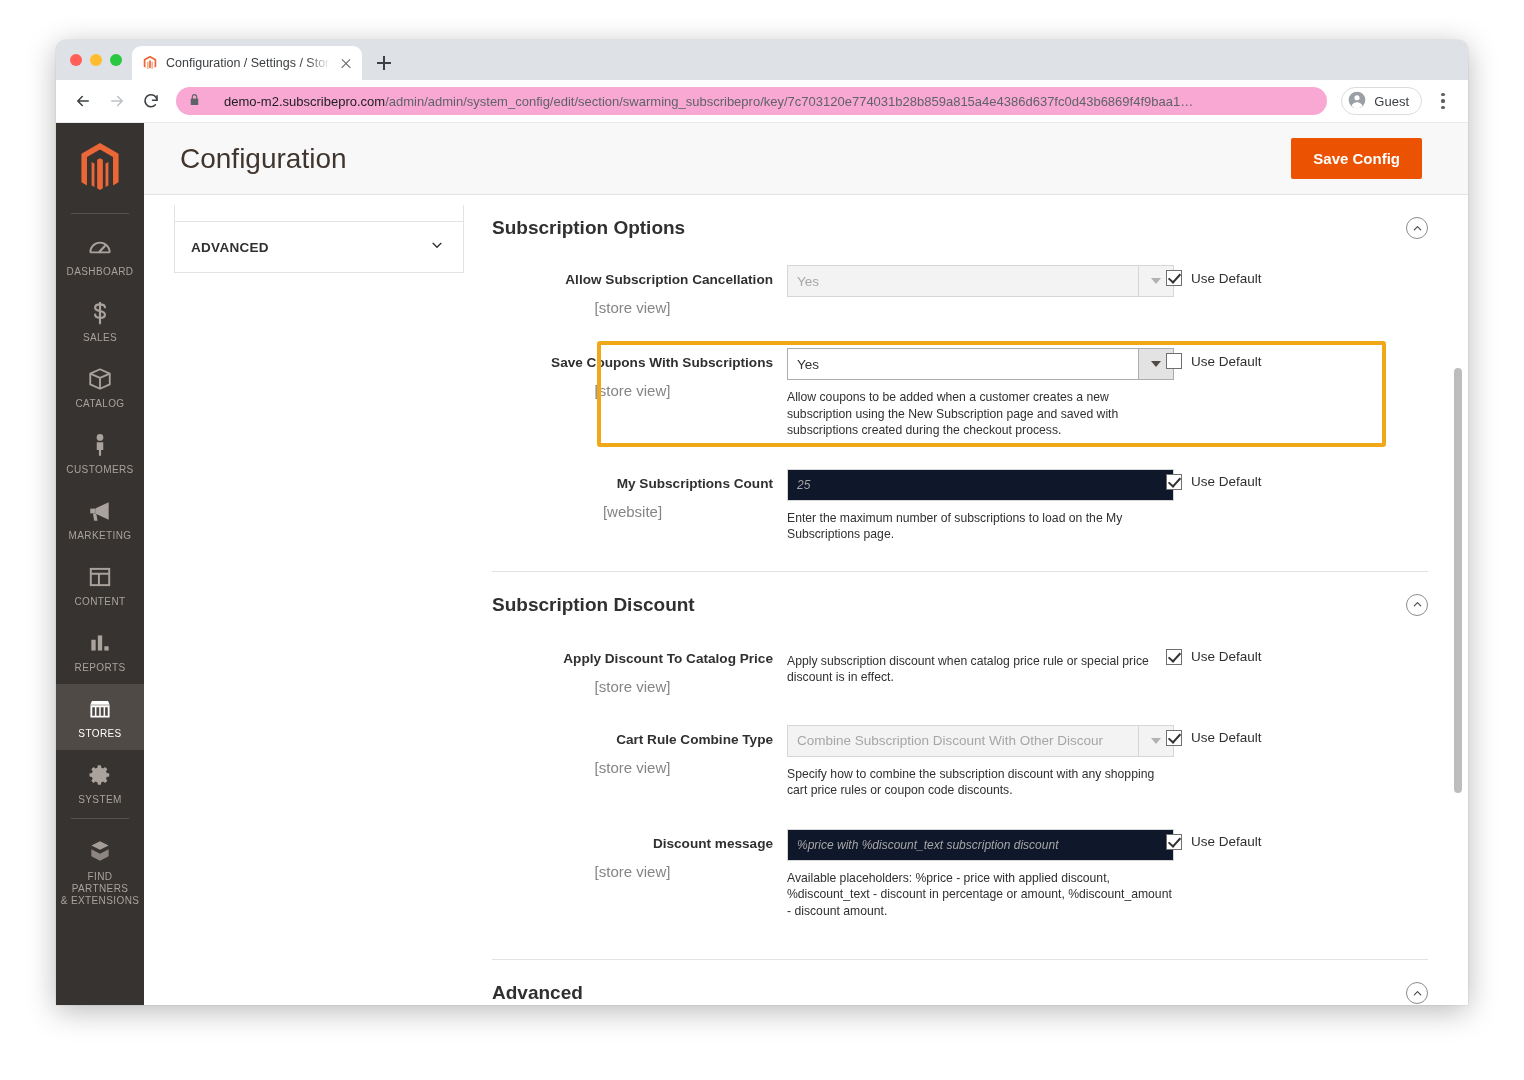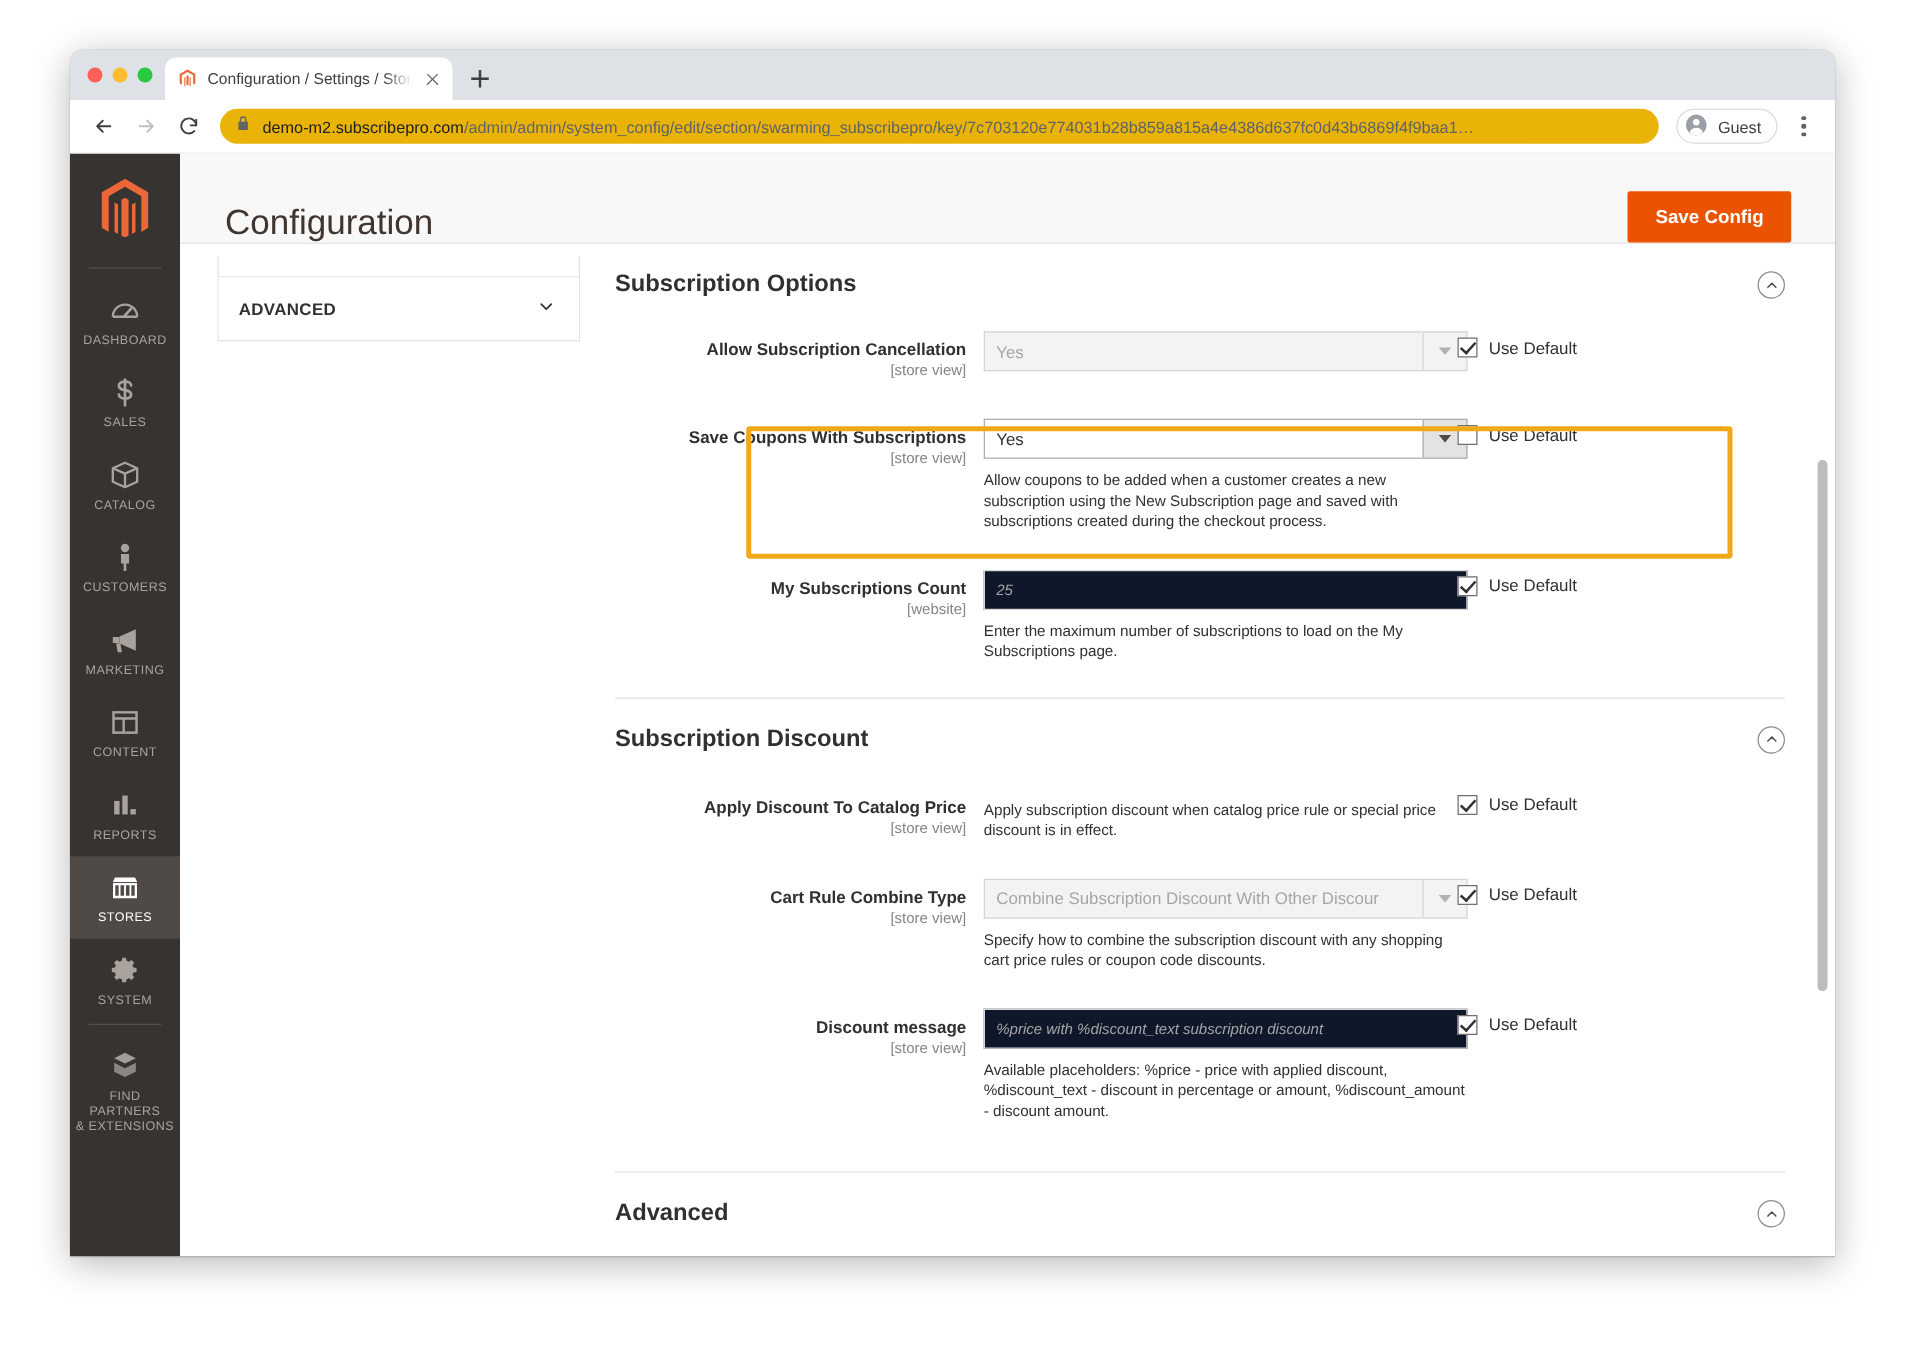--- a/index.html
+++ b/index.html
@@ -83,24 +83,24 @@
     border-bottom: 1px solid #e8eaed;
   }
   .nav-btn {
     width: 30px; height: 30px;
     display: flex; align-items: center; justify-content: center;
     cursor: pointer; border-radius: 50%;
   }
   #omnibox {
     flex: 1 1 auto;
     height: 28px;
-    background: #eab308;
+    background: #f9a8d4;
     border-radius: 14px;
     display: flex; align-items: center;
-    padding: 0 12px; gap: 9px;
+    padding: 0 12px; gap: 23px;
     margin-left: 6px; margin-right: 10px;
     overflow: hidden;
     text-align: right;
   }
   .url-text {
     font-size: 13px; color: #5f6368;
     white-space: nowrap; overflow: hidden;
   }
   .url-text b { color: #202124; font-weight: 400; }
   #profile-chip {
@@ -152,22 +152,22 @@
   #content-area {
     flex: 1 1 auto;
     position: relative;
     background: #ffffff;
     overflow: hidden;
   }
   #page-header {
     height: 72px;
     background: #f8f8f8;
     border-bottom: 1px solid #e3e3e3;
-    display: flex; align-items: flex-end; justify-content: space-between;
-    padding: 0 35px 0 36px;
+    display: flex; align-items: center; justify-content: space-between;
+    padding: 0 46px 0 36px;
   }
   #page-title { font-size: 28px; font-weight: 400; color: #41362f; }
   #save-config-button {
     background: #eb5202;
     color: #ffffff;
     font-size: 15px; font-weight: bold;
     border: none; border-radius: 2px;
     padding: 12px 22px;
     cursor: pointer;
     font-family: "Liberation Sans", sans-serif;
@@ -215,21 +215,21 @@
   .field-row {
     display: flex;
     padding: 10px 0;
     position: relative;
   }
   .field-label {
     width: 295px; flex: 0 0 295px;
     text-align: right; padding: 6px 14px 0 0;
   }
   .field-label .name { font-size: 13.6px; font-weight: bold; color: #303030; line-height: 18px; }
-  .field-label .scope { font-size: 12px; color: #858585; display: block; margin-top: 0; }
+  .field-label .scope { font-size: 15px; color: #858585; display: block; margin-top: 10px; text-align: center; }
   .field-control { width: 387px; flex: 0 0 387px; }
 
   .select-wrap {
     position: relative;
     height: 32px;
     display: flex;
   }
   .select-box {
     flex: 1 1 auto;
     border: 1px solid #adadad;

